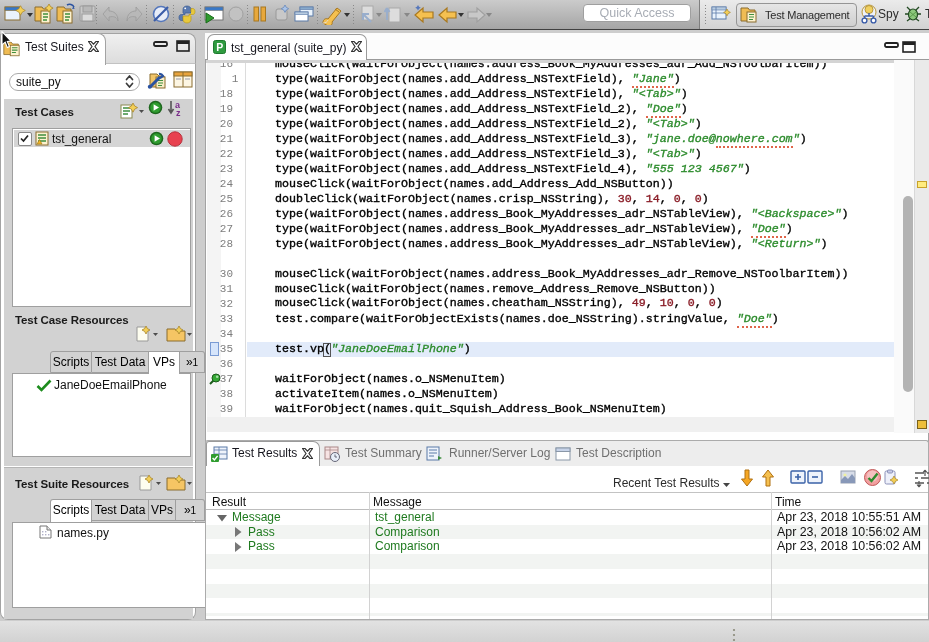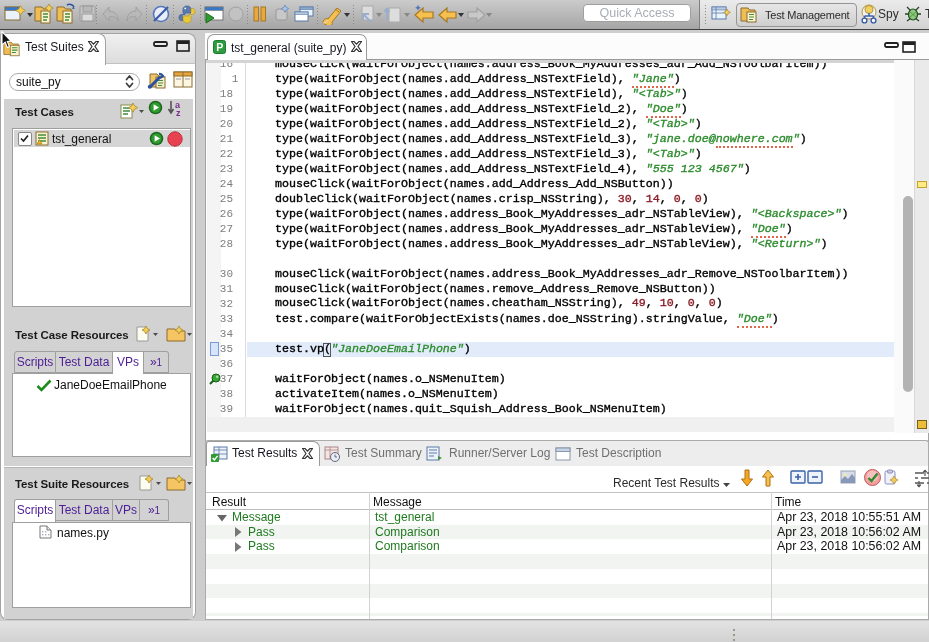--- a/index.html
+++ b/index.html
@@ -27,22 +27,22 @@
      border-radius:3px 8px 0 0;box-sizing:border-box;}
   #ltab{left:0;top:33px;width:106px;height:32px;background:#fff;border:1px solid #a3a3a3;
      border-bottom:0;border-radius:3px 8px 0 0;box-sizing:border-box;z-index:3;}
   #lbody{left:0;top:63px;width:196px;height:557px;background:#fff;border:1px solid #a3a3a3;
      border-top:1px solid #c2c2c2;border-radius:0 0 8px 8px;box-sizing:border-box;}
   .sect{position:absolute;left:3px;width:189px;background:#d2d2d2;}
   .secthead{position:absolute;font-size:11.5px;font-weight:bold;color:#1a1a1a;letter-spacing:-0.1px;}
   .listbox{position:absolute;background:#fff;border:1px solid #9f9f9f;box-sizing:border-box;}
   .rtabs{position:absolute;height:23px;}
   .rtab{position:absolute;top:0;height:22px;border:1px solid #9f9f9f;border-left:0;
-        background:#d2d2d2;font-size:12px;color:#4c1d95;text-align:center;line-height:21px;
-        box-sizing:border-box;}
+        background:#d2d2d2;font-size:12px;color:#000000;text-align:center;line-height:21px;
+        box-sizing:border-box;margin-left:36px;}
   .rtab.first{border-left:1px solid #9f9f9f;border-radius:3px 0 0 0;}
   .rtab.last{border-radius:0 3px 0 0;}
   .rtab.active{background:#fff;height:23px;border-bottom:0;z-index:2;}
 
   
   #edtabstrip{left:205px;top:33px;width:724px;height:27px;background:#fcfcfc;
      border-bottom:1px solid #9a9a9a;box-sizing:border-box;}
   #edtab{left:207px;top:34px;width:160px;height:26px;background:#fff;border:1px solid #9a9a9a;
      border-bottom:0;border-radius:7px 7px 0 0;box-sizing:border-box;}
   #edbody{left:205px;top:60px;width:724px;height:466px;background:#fff;
@@ -303,21 +303,21 @@
           <circle cx="7.5" cy="7.5" r="5.2" fill="#2f9c2f"></circle>
         <path d="M5.6 4.2 L11 7.5 L5.6 10.8 Z" fill="#fff"></path>
       </svg>
       <svg class="abs" style="left:154px;top:2px;" width="16" height="16" viewBox="0 0 16 16">
         <circle cx="8" cy="8" r="7.2" fill="#e8414f"></circle>
           <circle cx="8" cy="8" r="7.2" fill="none" stroke="#b7323d"></circle>
       </svg>
     </div>
 
     <div class="sect" style="top:250px;height:152px;"></div>
-    <div class="secthead" style="left:14px;top:265px;text-align:right;">Test Case Resources</div>
+    <div class="secthead" style="left:14px;top:250px;text-align:right;">Test Case Resources</div>
     <svg class="abs" style="left:133px;top:261px;" width="24" height="18" viewBox="0 0 24 18">
       <path d="M3 2 h8 l3 3 v11 h-11 z" fill="#fdfdef" stroke="#999"></path>
       <path d="M12 1 l1.4 2.6 2.6 1.4 -2.6 1.4 -1.4 2.6 -1.4-2.6 -2.6-1.4 2.6-1.4z" fill="#f3cf57" stroke="#a8852c" stroke-width="0.8"></path>
       <path d="M19 8 l5 0 -2.5 3z" fill="#4c4c4c"></path>
     </svg>
     <svg class="abs" style="left:164px;top:261px;" width="28" height="18" viewBox="0 0 28 18">
       <path d="M2 4 h8 l2 2 h8 v10 h-18 z" fill="#f5c564" stroke="#8a6d2f"></path>
       <path d="M14 1 l1.4 2.6 2.6 1.4 -2.6 1.4 -1.4 2.6 -1.4-2.6 -2.6-1.4 2.6-1.4z" fill="#f3cf57" stroke="#a8852c" stroke-width="0.8"></path>
       <path d="M22 8 l5 0 -2.5 3z" fill="#4c4c4c"></path>
     </svg>
@@ -345,21 +345,21 @@
       <path d="M2 4 h8 l2 2 h8 v10 h-18 z" fill="#f5c564" stroke="#8a6d2f"></path>
       <path d="M14 1 l1.4 2.6 2.6 1.4 -2.6 1.4 -1.4 2.6 -1.4-2.6 -2.6-1.4 2.6-1.4z" fill="#f3cf57" stroke="#a8852c" stroke-width="0.8"></path>
       <path d="M22 8 l5 0 -2.5 3z" fill="#4c4c4c"></path>
     </svg>
     <div class="rtabs" style="left:13px;top:435px;">
       <div class="rtab first active" style="left:0;width:42px;">Scripts</div>
       <div class="rtab" style="left:42px;width:57px;">Test Data</div>
       <div class="rtab" style="left:99px;width:27px;">VPs</div>
       <div class="rtab last" style="left:126px;width:29px;">»<span style="font-size:10px;">1</span></div>
     </div>
-    <div class="listbox" style="left:11px;top:458px;width:179px;height:86px;">
+    <div class="listbox" style="left:11px;top:458px;width:194px;height:86px;">
       <svg class="abs" style="left:26px;top:2px;" width="13" height="14" viewBox="0 0 13 14">
         <path d="M1 1 h7 l4 4 v8 h-11 z" fill="#fff" stroke="#777"></path>
         <path d="M8 1 v4 h4" fill="#e8e8e8" stroke="#777"></path>
         <g fill="#b0b0c8">
             <rect x="3" y="6" width="1.4" height="1.4"></rect>
             <rect x="6" y="6" width="1.4" height="1.4"></rect>
             <rect x="3" y="9" width="1.4" height="1.4"></rect>
             <rect x="6" y="9" width="1.4" height="1.4"></rect>
             <rect x="9" y="9" width="1.4" height="1.4"></rect>
           </g>

